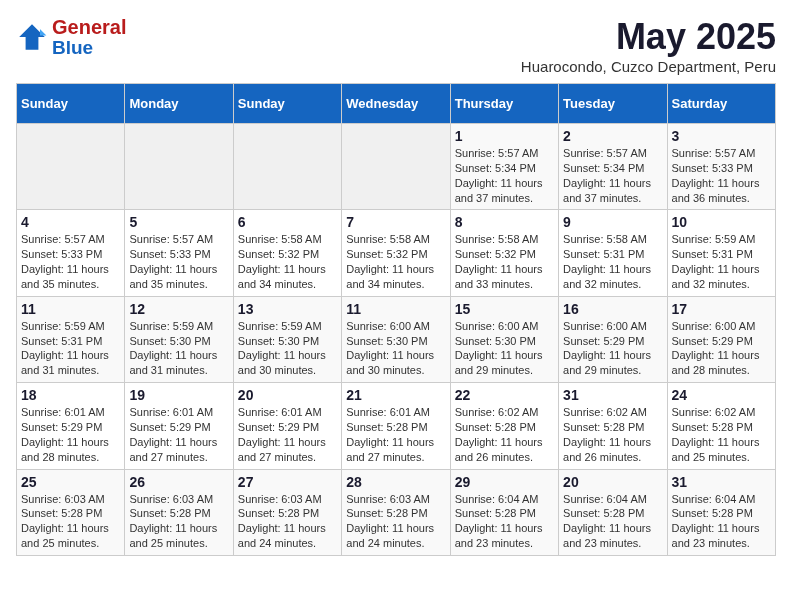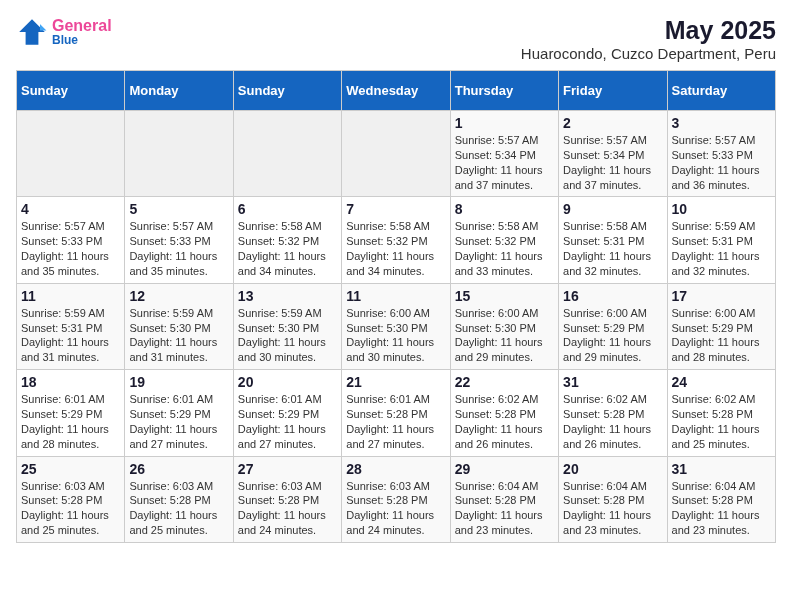--- a/index.html
+++ b/index.html
@@ -19,39 +19,39 @@
     .logo {
       display: flex;
       align-items: center;
     }
     .logo-text {
       display: flex;
       flex-direction: column;
       line-height: 1.1;
     }
     .logo-general {
-      font-size: 16px;
-      font-weight: bold;
-      color: #ec4899;
+      font-size: 20px;
+      font-weight: bold;
+      color: #b91c1c;
     }
     .logo-blue {
-      font-size: 12px;
+      font-size: 19px;
       font-weight: bold;
       color: #1565c0;
     }
     .logo-icon {
       width: 32px;
       height: 32px;
       margin-right: 4px;
     }
     .title-section {
       text-align: right;
     }
     .month-title {
-      font-size: 25px;
+      font-size: 36px;
       font-weight: bold;
       color: #1a1a2e;
     }
     .location-title {
       font-size: 15px;
       color: #333;
       text-align: right;
     }
     table {
       width: 100%;
@@ -120,21 +120,21 @@
 </div>
 
 <table>
   <thead>
     <tr>
     <th>Sunday</th>
         <th>Monday</th>
         <th>Sunday</th>
         <th>Wednesday</th>
         <th>Thursday</th>
-        <th>Friday</th>
+        <th>Tuesday</th>
         <th>Saturday</th>
       </tr>
   </thead>
   <tbody id="calendar-body">
   <tr>
         <td class="empty-cell"></td>
         <td class="empty-cell"></td>
         <td class="empty-cell"></td>
         <td class="empty-cell"></td>
         <td>

